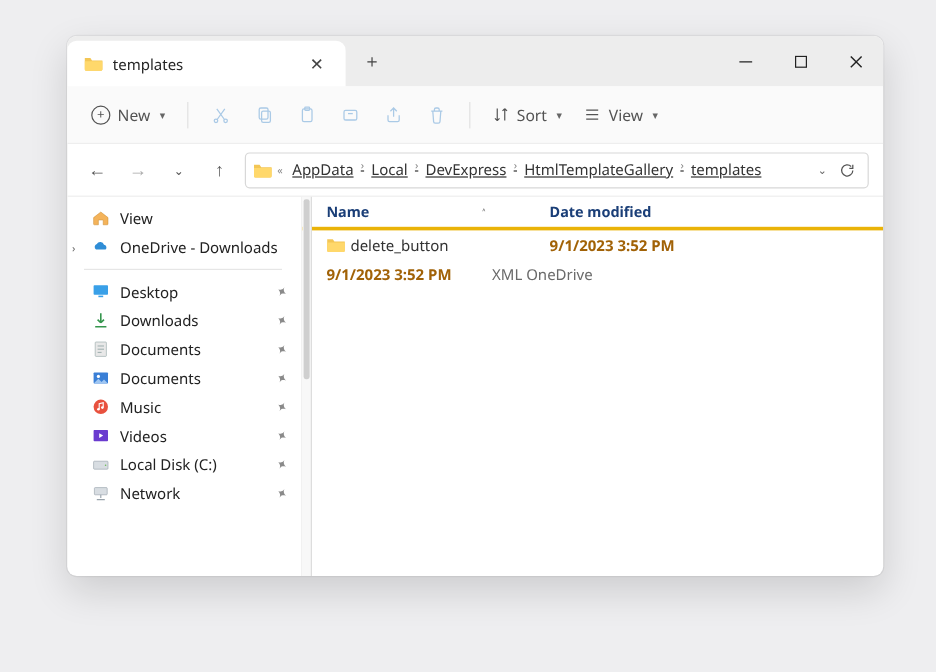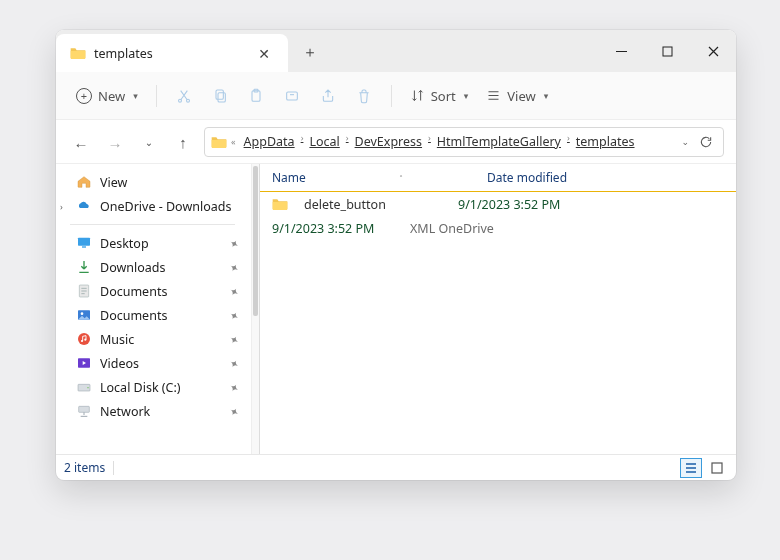--- a/index.html
+++ b/index.html
@@ -38,27 +38,27 @@
   .body { flex:1; display:flex; min-height:0;}
   .sidebar { width:196px; border-right:1px solid #eee; overflow:hidden; display:flex; flex-direction:column; padding:6px 2px 0 0;}
   .sbitem { height:24px; display:flex; align-items:center; gap:8px; padding:0 10px 0 20px; font-size:12.5px; color:#222; cursor:pointer; position:relative;}
   .sbitem .pin { margin-left:auto; color:#8a8a8a; font-size:11px; transform: rotate(30deg);}
   .sbitem .exp { position:absolute; left:4px; font-size:9px; color:#666;}
   .sbhr { height:1px; background:#e6e6e6; margin:6px 14px;}
   .ico { width:16px; height:16px; display:flex; align-items:center; justify-content:center;}
   .content { flex:1; position:relative; display:flex; flex-direction:column;}
   .gutter { width:8px; border-right:1px solid #ddd; background:#f8f8f8; position:absolute; left:0; top:0; bottom:0;}
   .gutter .thumb { position:absolute; left:1px; width:5px; top:2px; height:150px; background:#cfcfcf; border-radius:2px;}
-  .cols { display:flex; height:28px; align-items:center; font-size:12px; color:#1a3e77; border-bottom:1px solid #eab308; padding-left:20px;}
-  .col-name{width:186px;} .col-date{width:138px;text-align:center;} .col-type{flex:1;}
+  .cols { display:flex; height:28px; align-items:center; font-size:12px; color:#1a3e77; border-bottom:3px solid #eab308; padding-left:20px;font-weight:bold;}
+  .col-name{width:186px;} .col-date{width:138px;} .col-type{flex:1;}
   .sort-caret{font-size:9px;color:#666;margin-left:94px;}
   .rows { padding-left:20px;}
   .row { display:flex; height:24px; align-items:center; font-size:12.5px; color:#333;}
-  .row .c1{width:186px; display:flex; align-items:center; gap:16px;}
-  .row .c2{width:138px; color:#14532d;}
+  .row .c1{width:186px; display:flex; align-items:center; gap:4px;}
+  .row .c2{width:138px; color:#a16207;font-weight:bold;}
   .row .c3{flex:1; color:#6a6a6a;}
   
   .status { height:26px; border-top:1px solid #e7e7e7; display:flex; align-items:center; padding:0 8px; font-size:12px; color:#1a3e77;}
   .status .viewbtn { width:22px; height:20px; display:flex; align-items:center; justify-content:center; border:1px solid transparent; margin-left:4px;}
   .status .viewbtn.active { border-color:#3a9bdc; background:#eaf4fc;}
   
   svg { display:block; }
   .folder-ico path.back{fill:#f3c655;} .folder-ico path.front{fill:#ffd86b;}
 </style>
 </head>
@@ -313,29 +313,14 @@
             <div class="c2">9/1/2023 3:52 PM</div>
           </div>
           <div class="row">
             <div class="c2">9/1/2023 3:52 PM</div>
             <div class="c3">XML OneDrive</div>
           </div>
         </div>
     </div>
   </div>
 
-  <div class="status">
-    <span>2 items</span>
-    <span style="width:1px;height:14px;background:#ddd;margin:0 8px"></span>
-    <span style="flex:1"></span>
-    <span class="viewbtn active">
-        <svg width="12" height="12" viewBox="0 0 12 12">
-          <path d="M1 2h10M1 6h10M1 10h10" stroke="#1a5ea8" stroke-width="1.4"></path>
-        </svg>
-      </span>
-    <span class="viewbtn">
-        <svg width="12" height="12" viewBox="0 0 12 12">
-          <rect x="1" y="1" width="10" height="10" fill="none" stroke="#555" stroke-width="1.2"></rect>
-        </svg>
-      </span>
-  </div>
 
 </div>
 
 </body></html>

